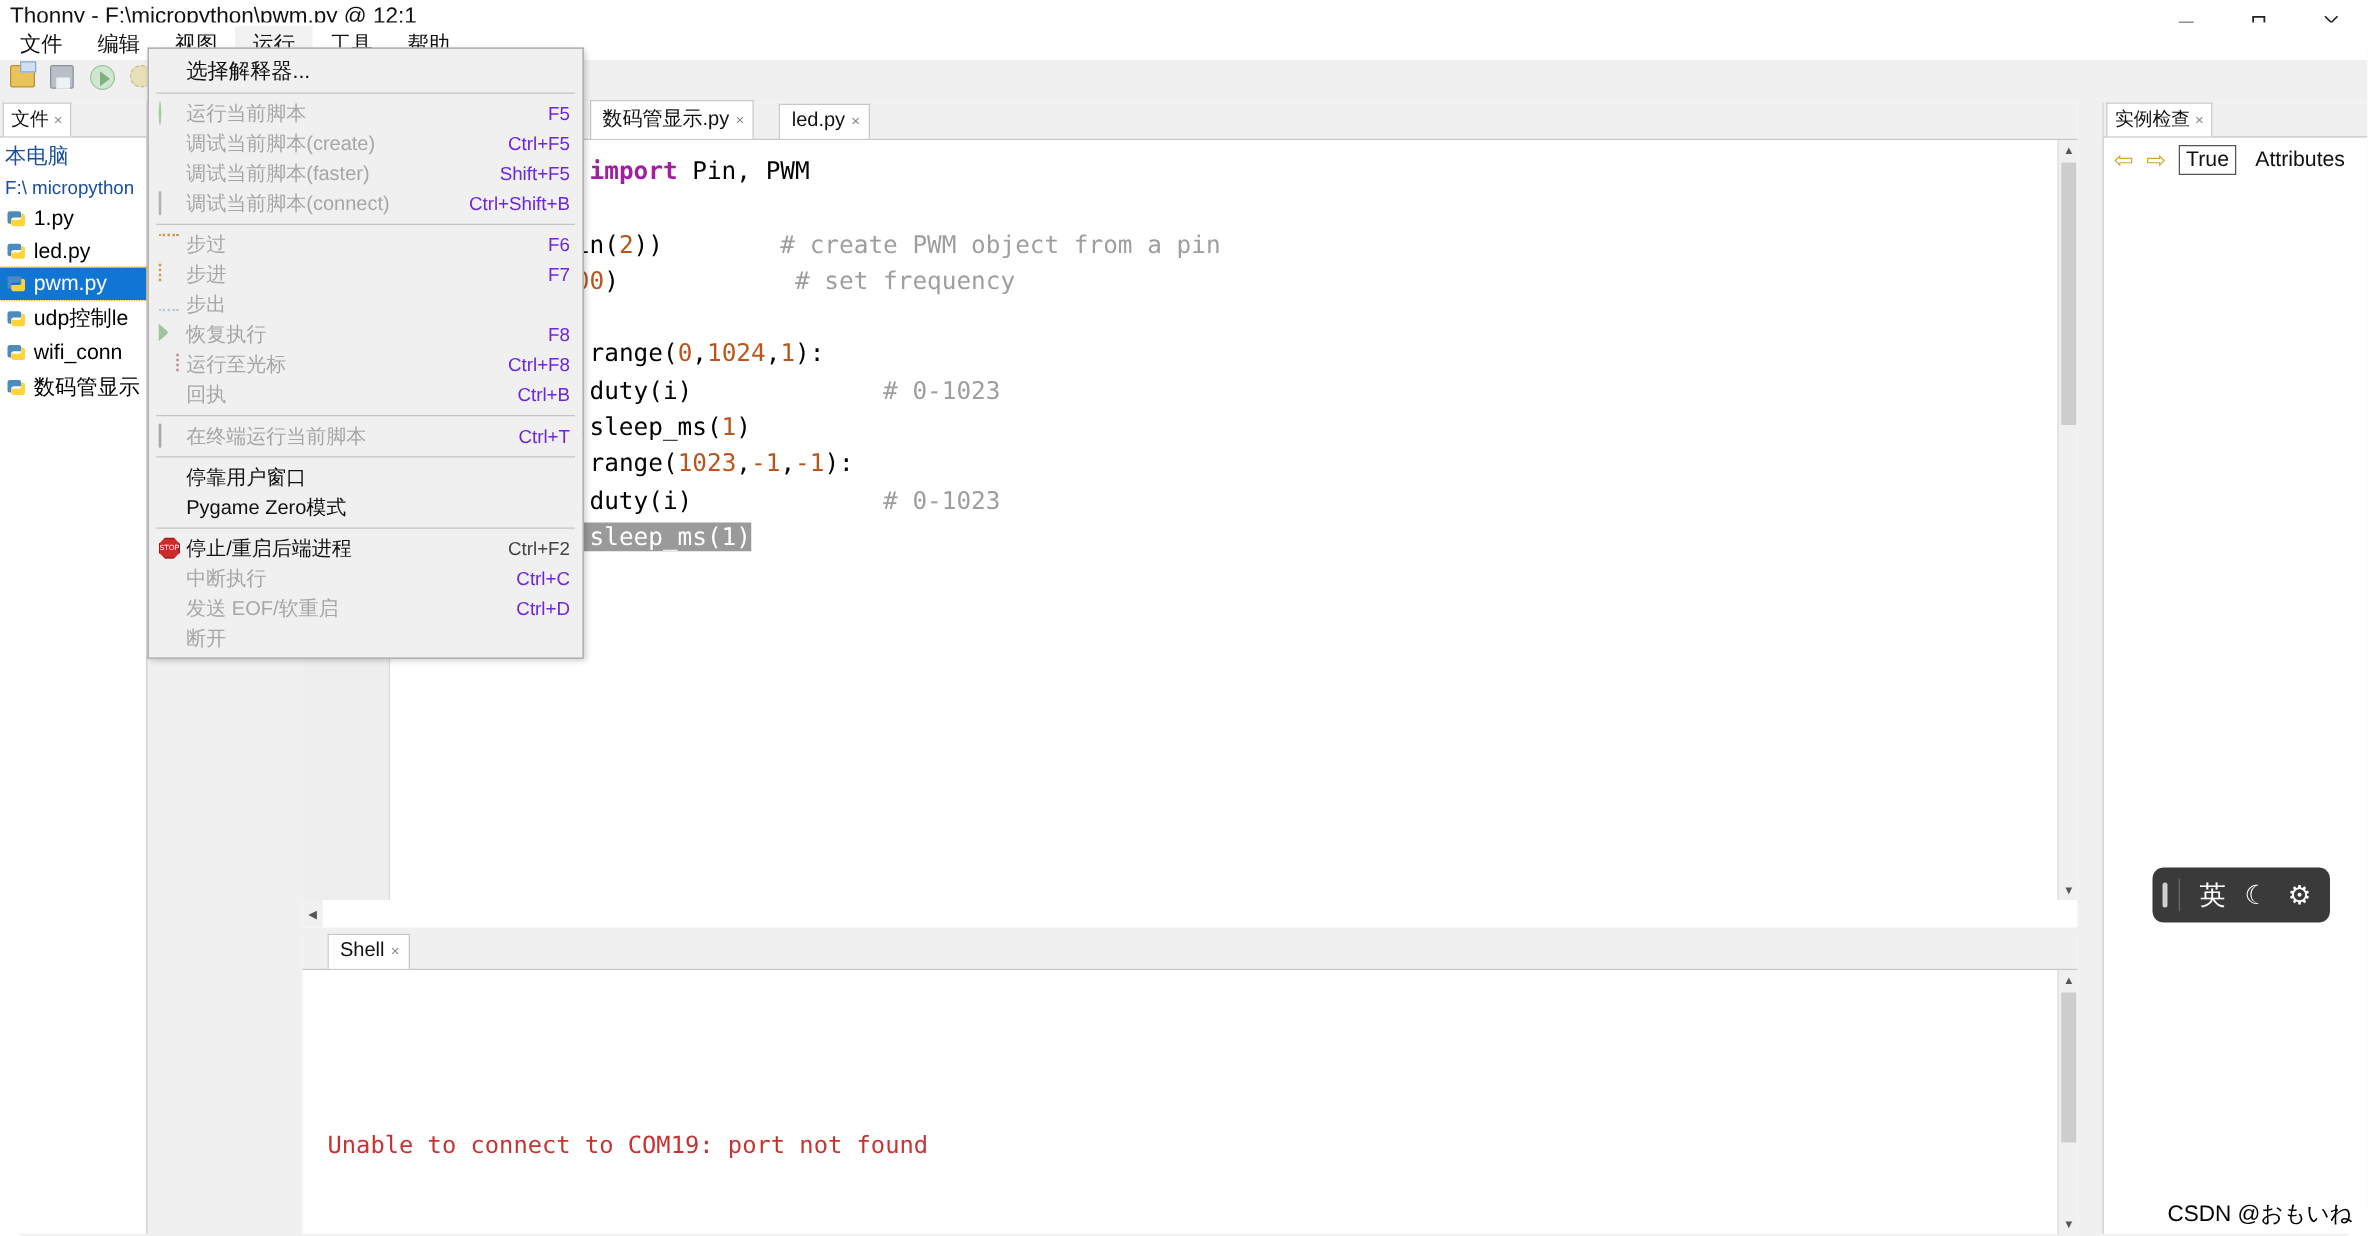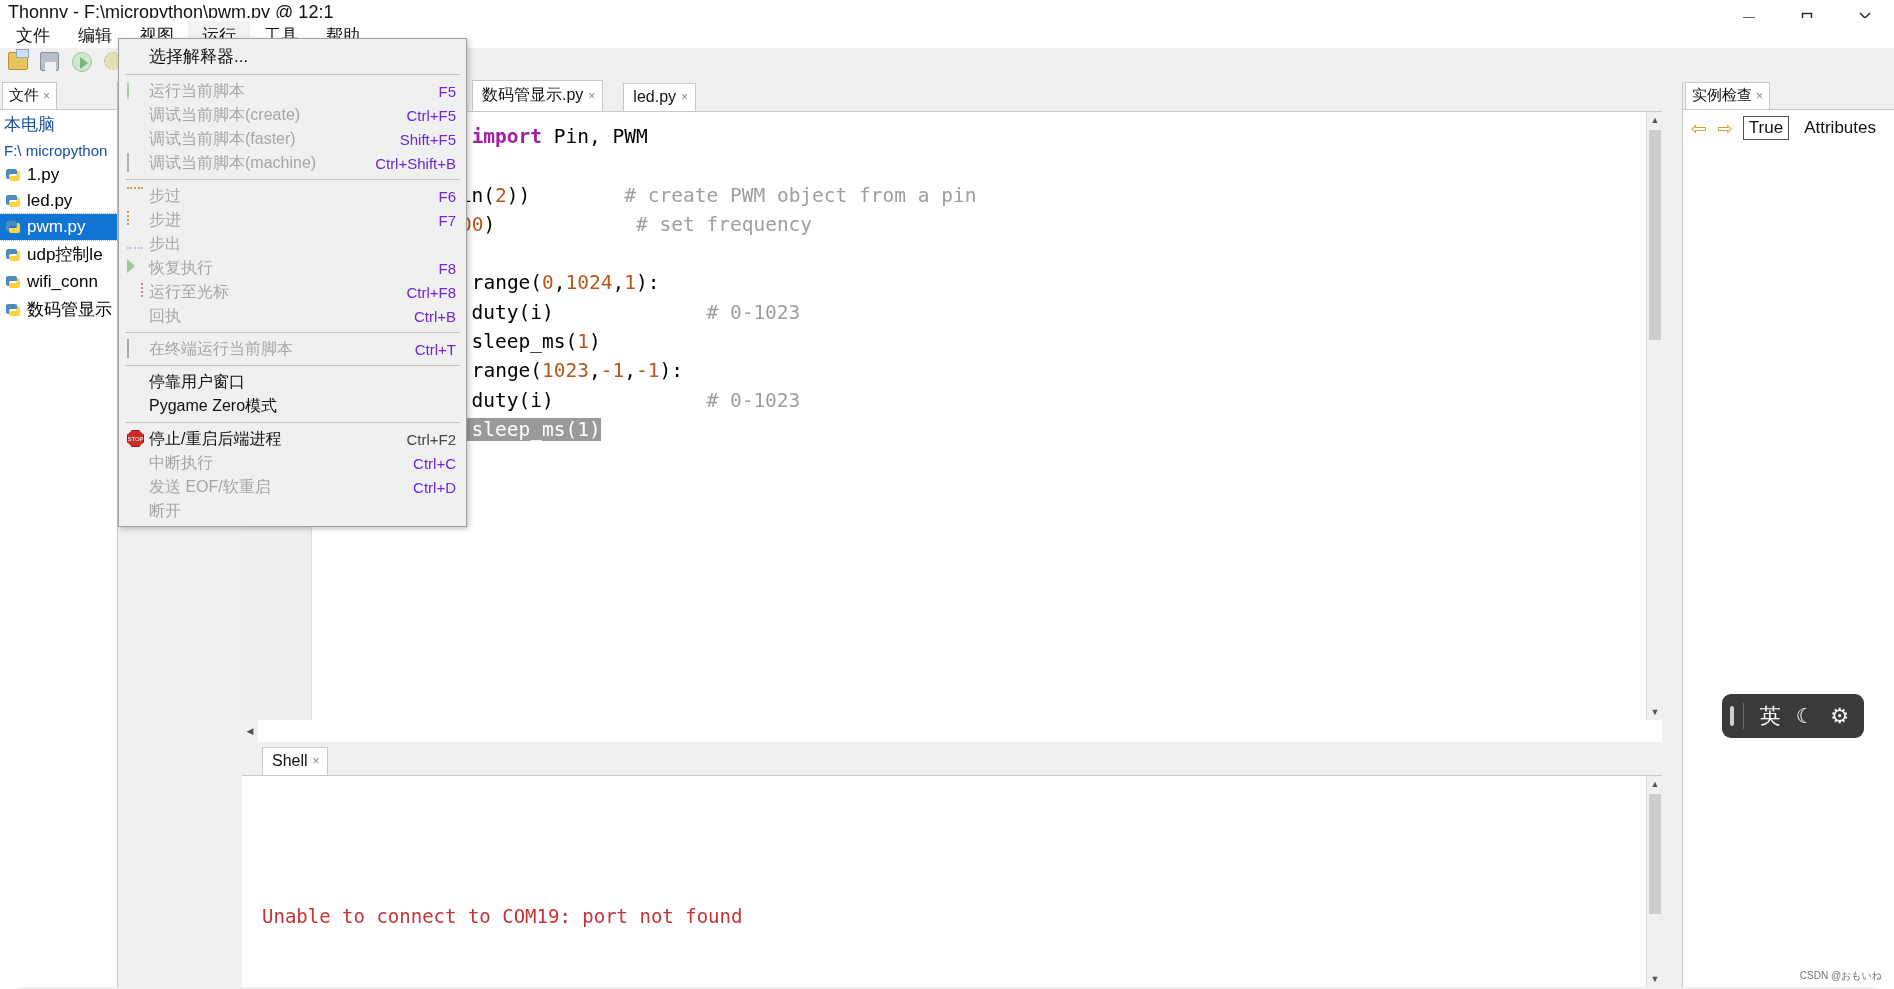--- a/index.html
+++ b/index.html
@@ -172,21 +172,21 @@
     position: absolute; left: 1722px; top: 694px; width: 142px; height: 44px;
     background: #3a3a3a; border-radius: 9px;
     display: flex; align-items: center; gap: 2px; padding: 0 8px;
     color: #ffffff;
   }
   .ime .handle { width: 4px; height: 20px; background: #cfcfcf; border-radius: 2px; margin-right: 7px; }
   .ime .divider { width: 1px; height: 26px; background: #6a6a6a; margin-right: 8px; }
   .ime .ime-btn { width: 34px; height: 34px; display:flex; align-items:center; justify-content:center; font-size: 21px; }
 
   .watermark {
-    position: absolute; right: 12px; bottom: 6px; font-size: 10px; color: #737373; margin-top: 38px;
+    position: absolute; right: 12px; bottom: 6px; font-size: 18px; color: #000000; margin-top: 38px;
   }
 
   
   .folder-ico { width:20px;height:18px;background:#e8c35a;border:1px solid #b9912f;border-radius:2px 3px 2px 2px;position:relative; }
   .folder-ico:after { content:""; position:absolute; left:7px; top:-4px; width:11px;height:7px;background:#cfe0f5;border:1px solid #8fa9c8; }
   .floppy-ico { width:19px;height:19px;background:#b9bfc9;border:1px solid #8b919b;border-radius:2px;position:relative; }
   .floppy-ico:after { content:""; position:absolute; left:4px; top:9px; width:11px;height:9px;background:#eef1f5; }
   .play-ico { width:20px;height:20px;border-radius:50%;background:#cfe7cf;border:1px solid #9dc49d;position:relative; }
   .play-ico:after { content:""; position:absolute; left:7px; top:4px; border-left:8px solid #7fb07f; border-top:6px solid transparent; border-bottom:6px solid transparent; }
   .sun-ico { width:18px;height:18px;border-radius:50%;background:#e6e0b8;border:1px dashed #c7bc86; }
@@ -387,21 +387,21 @@
       <span class="mlabel">调试当前脚本(create)</span>
       <span class="maccel">Ctrl+F5</span>
     </div>
     <div class="mrow">
       <span class="mi"></span>
       <span class="mlabel">调试当前脚本(faster)</span>
       <span class="maccel">Shift+F5</span>
     </div>
     <div class="mrow">
       <span class="mi"><span class="pen-ico"></span></span>
-      <span class="mlabel">调试当前脚本(machine)</span>
+      <span class="mlabel">调试当前脚本(connect)</span>
       <span class="maccel">Ctrl+Shift+B</span>
     </div>
 
     <div class="msep"></div>
 
     <div class="mrow">
       <span class="mi">
           <span class="step-ico" style="display:block;border-top:2px dotted #d09a4a;"></span>
         </span>
       <span class="mlabel">步过</span>

